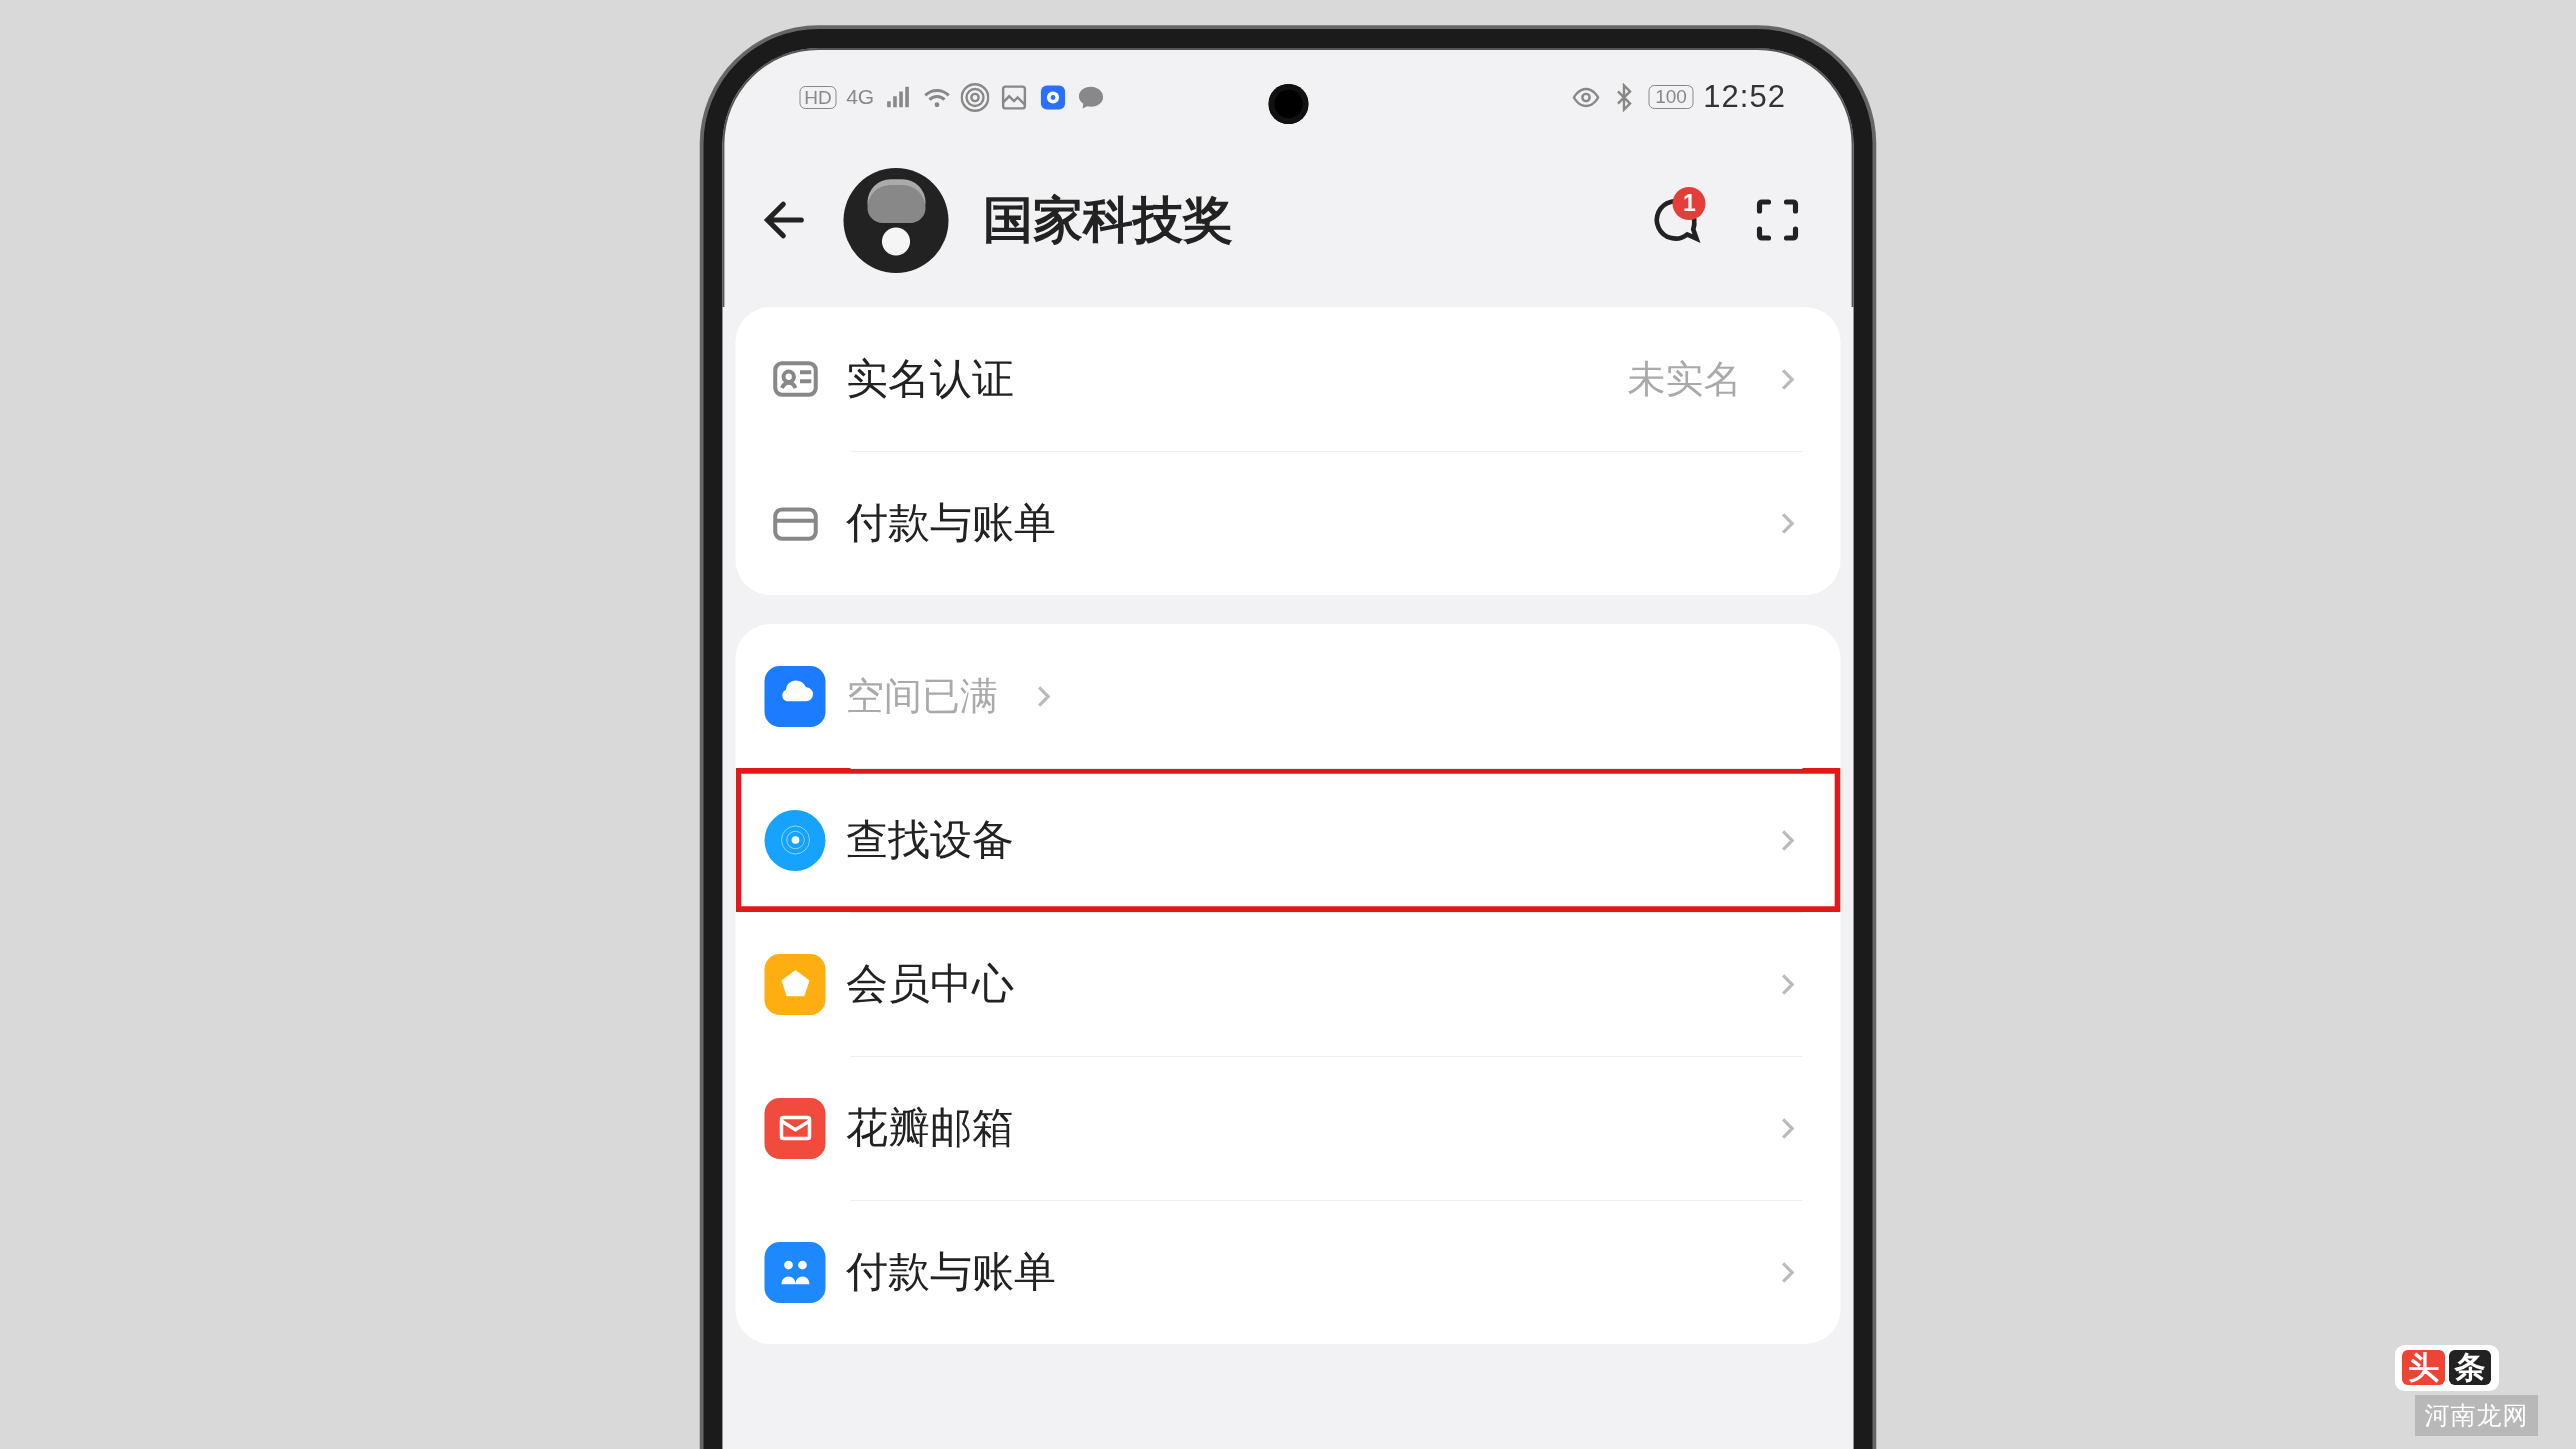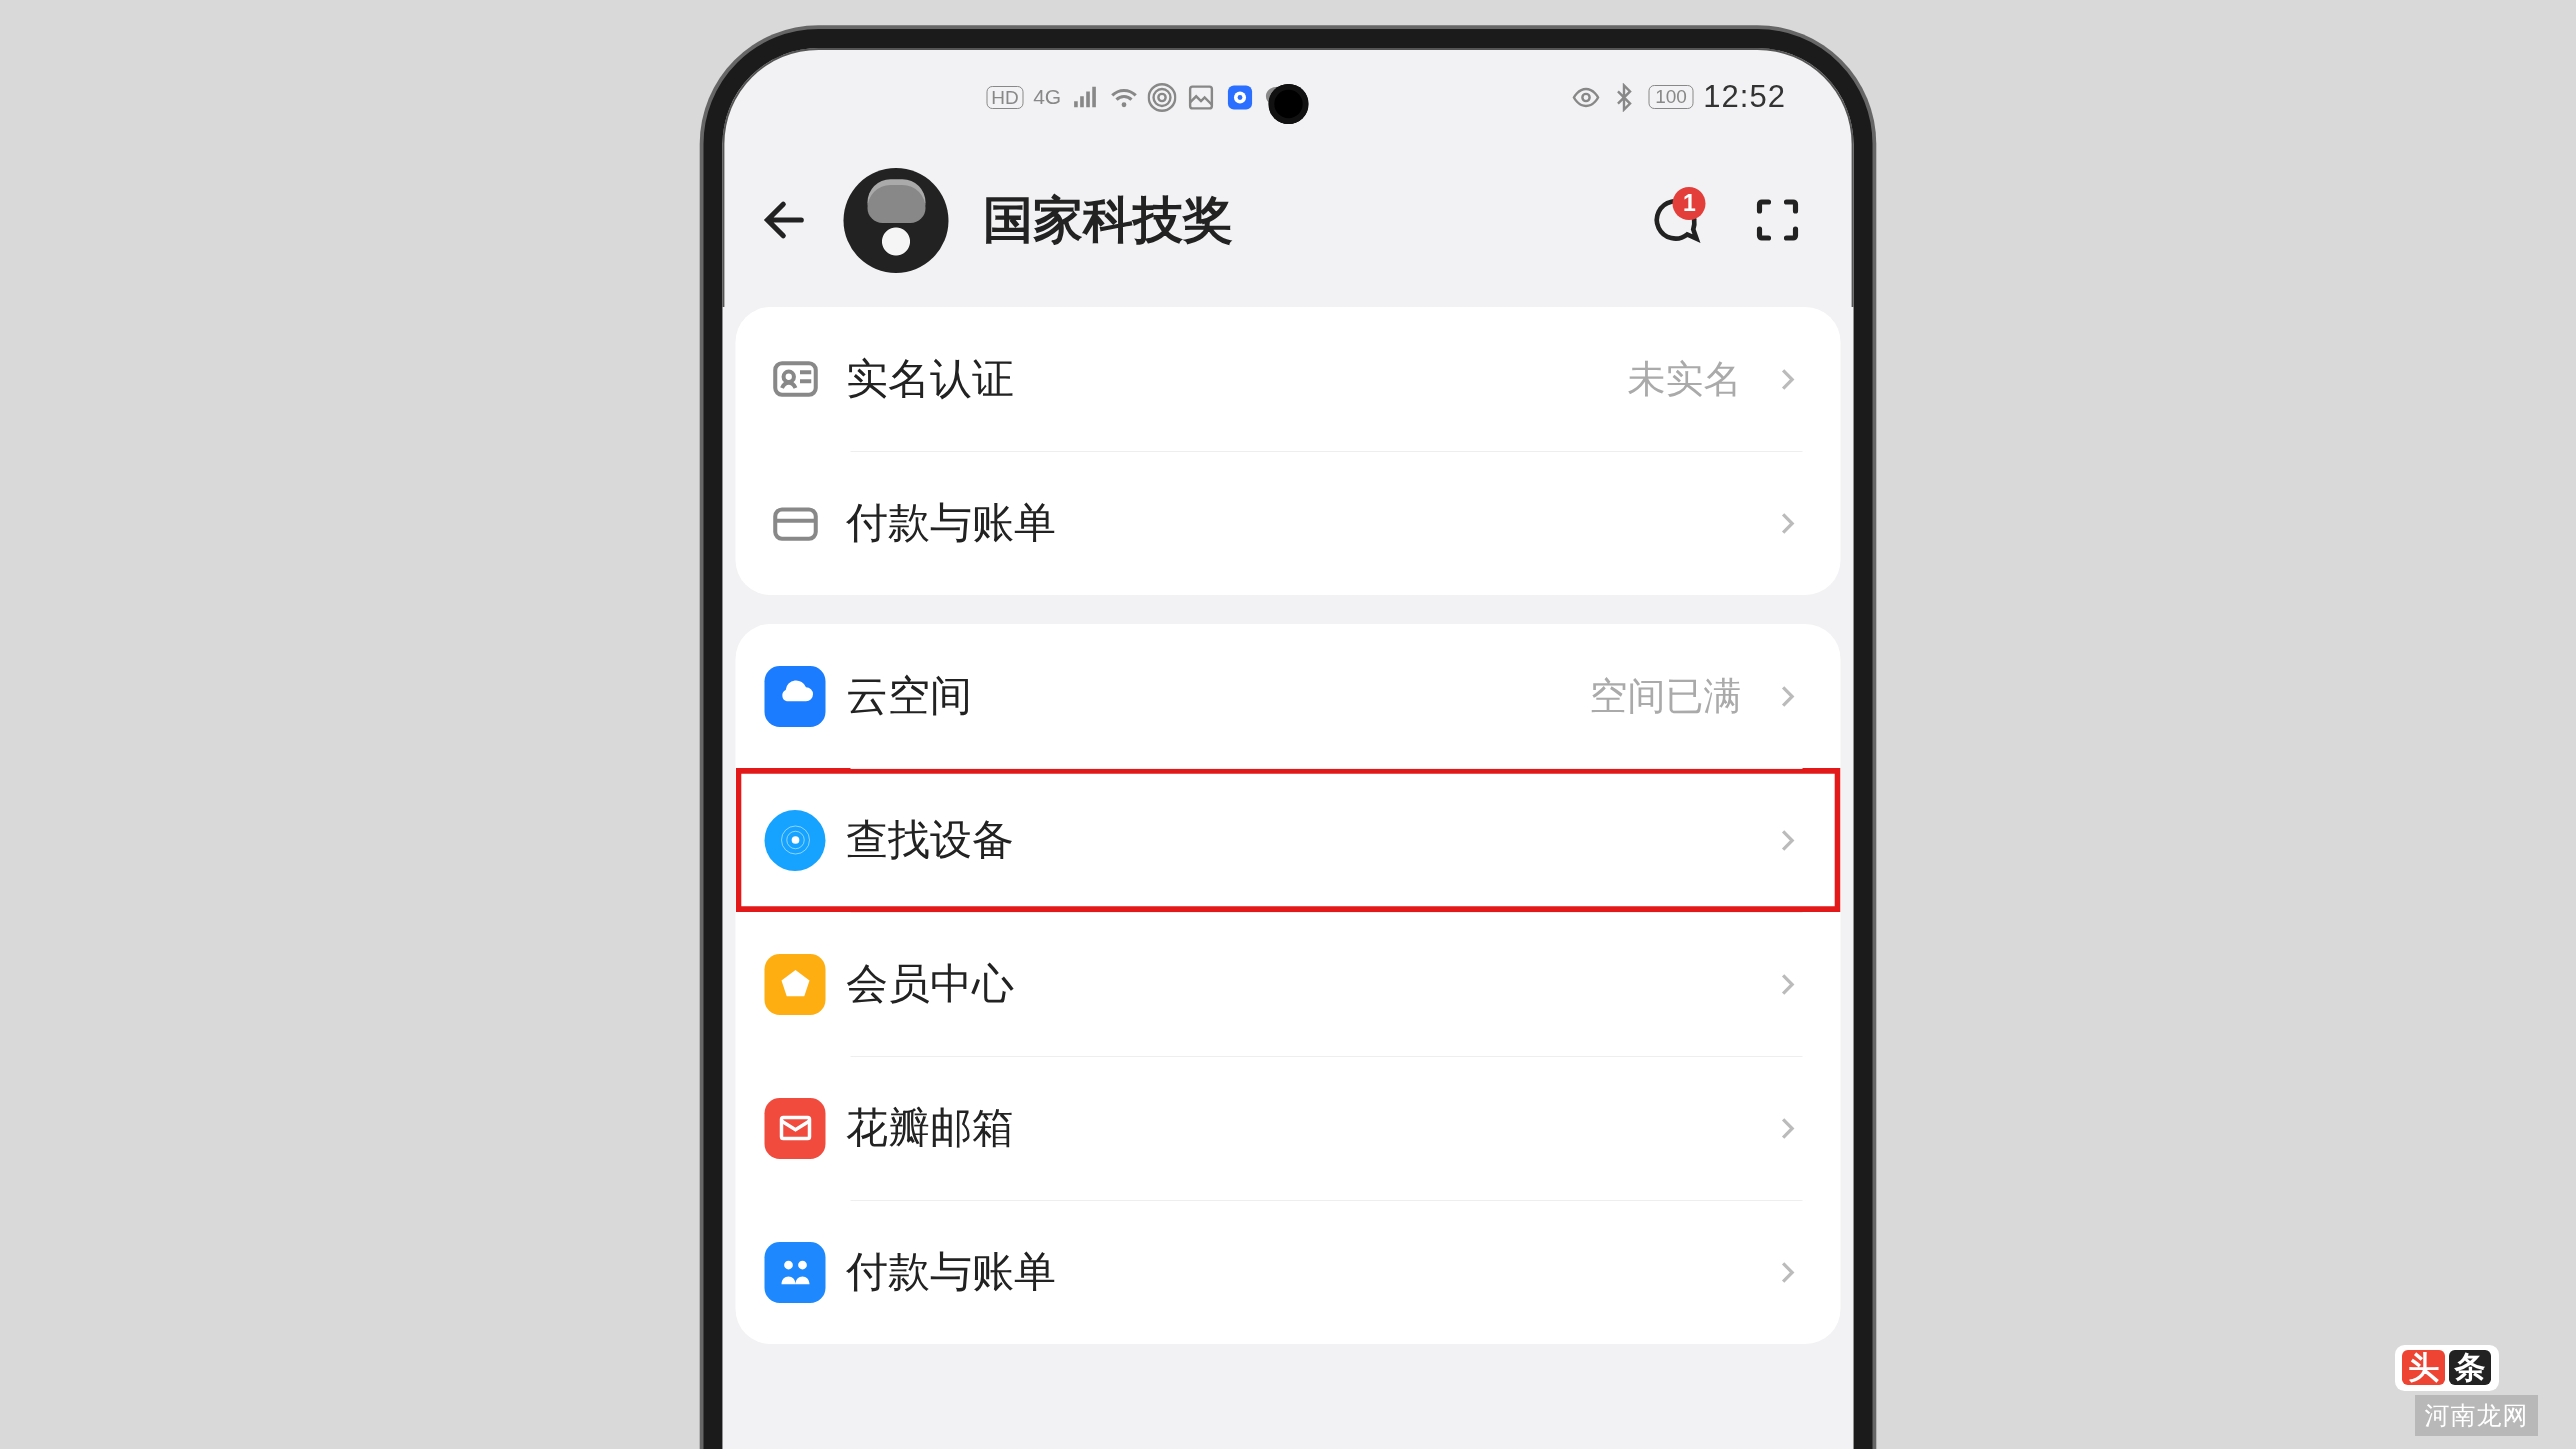--- a/index.html
+++ b/index.html
@@ -49,21 +49,21 @@
     height: 48px;
     display: flex;
     align-items: center;
     padding: 0 58px;
     font-size: 29px;
     color: #555;
   }
   .status .left, .status .right {
     display: flex; align-items: center; gap: 9.6px;
   }
-  .status .left { flex: 1; justify-content: flex-end; padding-left: 19px;}
+  .status .left { flex: 1; justify-content: flex-start; padding-left: 19px;}
   .status .right { flex: 1; justify-content: flex-end; padding-right: 9.6px;}
   .status .badge {
     font-size: 19px;
     border: 1.4px solid #888;
     border-radius: 5.8px;
     padding: 0 3.8px;
     line-height: 21px;
     color: #888;
   }
   .status svg { width: 29px; height: 29px; }
@@ -324,21 +324,20 @@
       </div>
     </div>
 
     <div class="card">
       <div class="row">
         <div class="icon-slot app ic-cloud">
           <svg width="42" height="42" viewBox="0 0 24 24" fill="#fff">
               <path d="M18 15a4 4 0 000-8 6 6 0 00-11.6 1.5A3.5 3.5 0 007 15h11z"></path>
             </svg>
         </div>
-        <div class="row-label">云空间</div>
         <div class="row-value">空间已满</div>
         <svg class="chevron" width="31" height="31" viewBox="0 0 24 24" fill="none" stroke="currentColor" stroke-width="2.5">
             <path d="M9 5l7 7-7 7"></path>
           </svg>
       </div>
       <div class="row highlight">
         <div class="icon-slot app ic-find" style="border-radius:50%;">
           <svg width="42" height="42" viewBox="0 0 24 24">
               <circle cx="12" cy="12" r="10" fill="#16a3ff"></circle>
               <circle cx="12" cy="12" r="8" fill="none" stroke="#fff" stroke-width="0.5" opacity="0.6"></circle>

